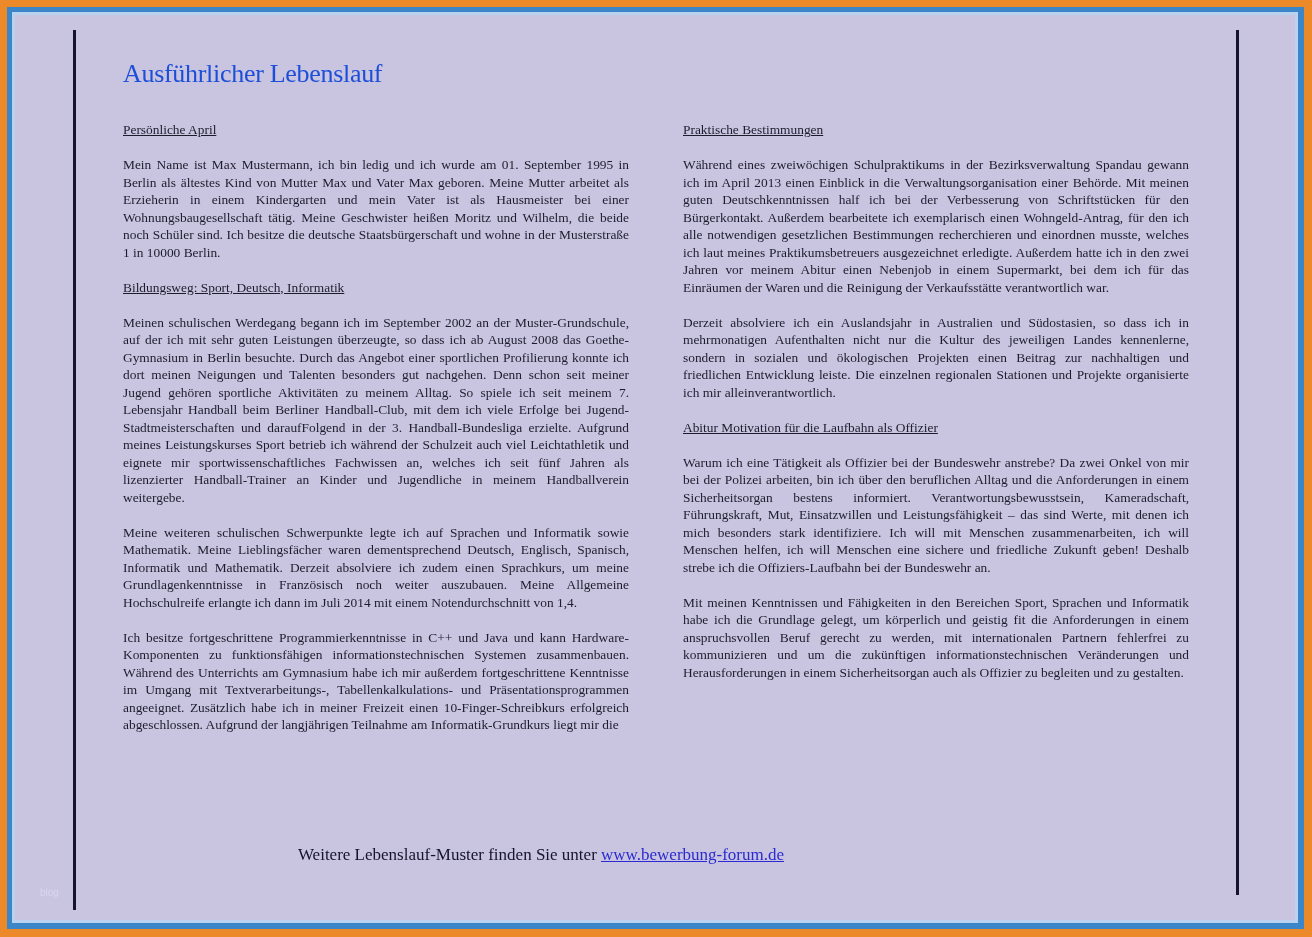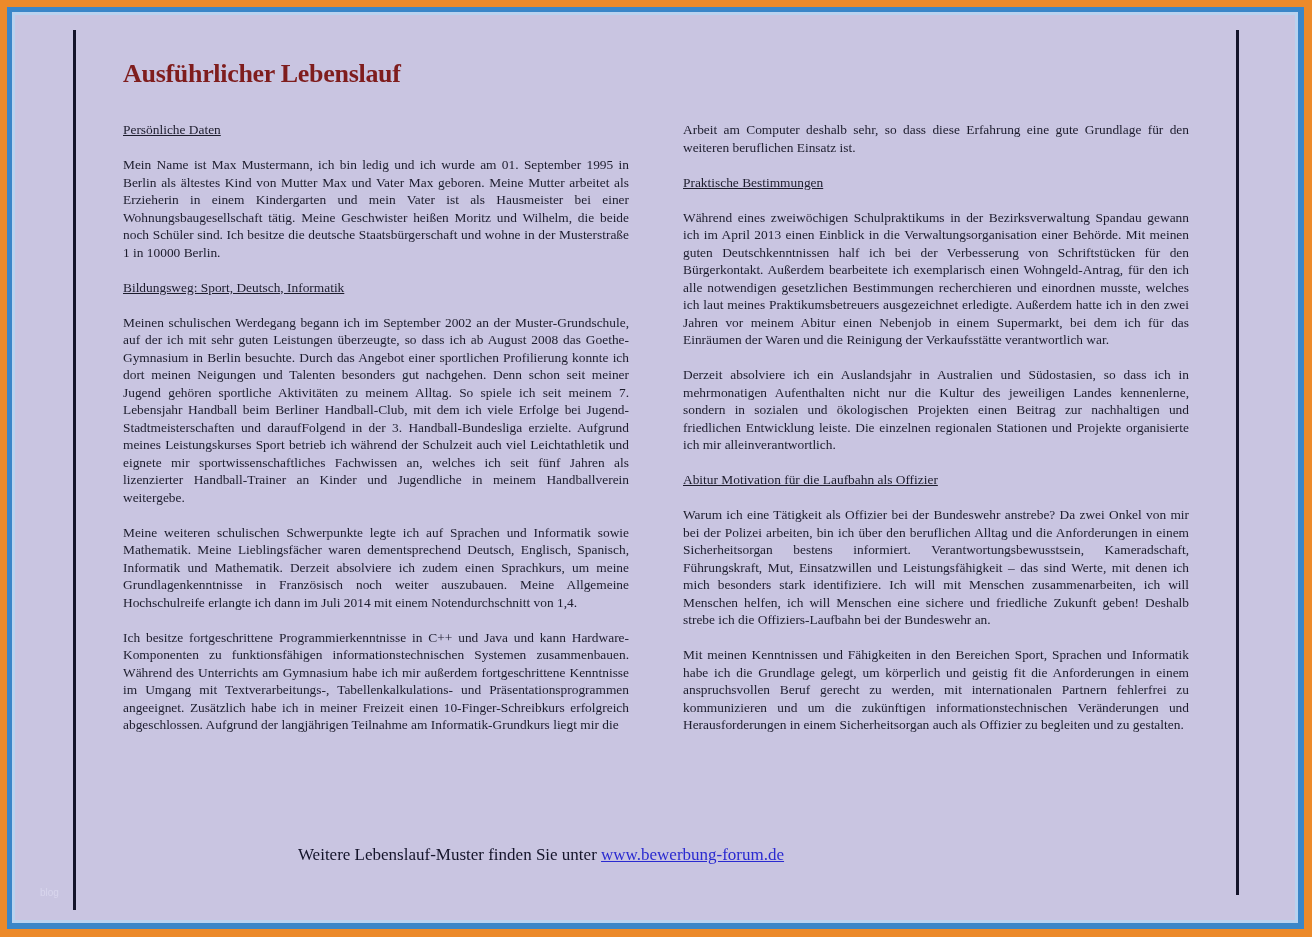--- a/index.html
+++ b/index.html
@@ -25,21 +25,21 @@
     position: absolute; left: 15px; top: 15px; width: 1280px; height: 905px;
     background: #c9c5e1;
   }
   .vline {
     position: absolute; width: 3px; background: #14142a;
   }
   .vline.left { left: 58px; top: 15px; height: 880px; }
   .vline.right { left: 1221px; top: 15px; height: 865px; }
   .title {
     position: absolute; left: 108px; top: 44px;
-    font-size: 26px; font-weight: bold; color: #7f1d1d;
+    font-size: 26px; font-weight: normal; color: #1d4ed8;
     margin: 0; letter-spacing: -0.3px;
   }
   .col {
     position: absolute; width: 506px;
     font-size: 13.4px; line-height: 17.5px;
   }
   .col.left { left: 108px; top: 106px; }
   .col.right { left: 668px; top: 106px; }
   .col p { margin: 0 0 17.5px 0; text-align: justify; }
   .col h2 {
@@ -65,31 +65,30 @@
 <div class="frame-blue"></div>
 <div class="frame-light"></div>
 
 <div class="page">
   <div class="vline left"></div>
   <div class="vline right"></div>
 
   <h1 class="title">Ausführlicher Lebenslauf</h1>
 
   <div class="col left">
-    <h2>Persönliche Daten</h2>
+    <h2>Persönliche April</h2>
     <p><span>Mein Name ist Max Mustermann, ich bin ledig und ich wurde am 01. September 1995 in Berlin als ältestes Kind von Mutter Max und Vater Max geboren. Meine Mutter arbeitet als Erzieherin in einem Kindergarten und mein Vater ist als Hausmeister bei einer Wohnungsbaugesellschaft tätig. Meine Geschwister heißen Moritz und Wilhelm, die beide noch Schüler sind. Ich besitze die </span><span class="u">deutsche Staatsbürgerschaft</span><span> und wohne in der Musterstraße 1 in 10000 Berlin.</span></p>
 
     <h2>Bildungsweg: Sport, Deutsch, Informatik</h2>
     <p><span>Meinen schulischen Werdegang begann ich im September 2002 an der Muster-Grundschule, auf der ich mit sehr guten Leistungen überzeugte, so dass ich ab August 2008 das Goethe-Gymnasium in Berlin besuchte. Durch das Angebot einer sportlichen Profilierung konnte ich dort meinen Neigungen und Talenten besonders gut nachgehen. Denn schon seit meiner Jugend gehören sportliche Aktivitäten zu meinem Alltag. So spiele ich seit meinem 7. Lebensjahr Handball beim Berliner Handball-Club, mit dem ich viele Erfolge bei Jugend-Stadtmeisterschaften und daraufFolgend in der </span><span class="u">3. Handball-Bundesliga</span><span> erzielte. Aufgrund meines Leistungskurses Sport betrieb ich während der Schulzeit auch viel Leichtathletik und eignete mir sportwissenschaftliches Fachwissen an, welches ich seit fünf Jahren als lizenzierter Handball-Trainer an Kinder und Jugendliche in meinem Handballverein weitergebe.</span></p>
     <p><span>Meine weiteren schulischen Schwerpunkte legte ich auf Sprachen und Informatik sowie Mathematik. Meine </span><span class="u">Lieblingsfächer waren dementsprechend Deutsch, Englisch, Spanisch, Informatik und Mathematik</span><span>. Derzeit absolviere ich zudem einen Sprachkurs, um meine Grundlagenkenntnisse in Französisch noch weiter auszubauen. Meine Allgemeine Hochschulreife erlangte ich dann im Juli 2014 mit </span><span class="u">einem Notendurchschnitt von 1,4</span><span>.</span></p>
     <p>Ich besitze fortgeschrittene Programmierkenntnisse in C++ und Java und kann Hardware-Komponenten zu funktionsfähigen informationstechnischen Systemen zusammenbauen. Während des Unterrichts am Gymnasium habe ich mir außerdem fortgeschrittene Kenntnisse im Umgang mit Textverarbeitungs-, Tabellenkalkulations- und Präsentationsprogrammen angeeignet. Zusätzlich habe ich in meiner Freizeit einen 10-Finger-Schreibkurs erfolgreich abgeschlossen. Aufgrund der langjährigen Teilnahme am Informatik-Grundkurs liegt mir die</p>
   </div>
 
   <div class="col right">
-    <p>Arbeit am Computer deshalb sehr, so dass diese Erfahrung eine gute Grundlage für den weiteren beruflichen Einsatz ist.</p>
 
     <h2>Praktische Bestimmungen</h2>
     <p>Während eines zweiwöchigen Schulpraktikums in der Bezirksverwaltung Spandau gewann ich im April 2013 einen Einblick in die Verwaltungsorganisation einer Behörde. Mit meinen guten Deutschkenntnissen half ich bei der Verbesserung von Schriftstücken für den Bürgerkontakt. Außerdem bearbeitete ich exemplarisch einen Wohngeld-Antrag, für den ich alle notwendigen gesetzlichen Bestimmungen recherchieren und einordnen musste, welches ich laut meines Praktikumsbetreuers ausgezeichnet erledigte. Außerdem hatte ich in den zwei Jahren vor meinem Abitur einen Nebenjob in einem Supermarkt, bei dem ich für das Einräumen der Waren und die Reinigung der Verkaufsstätte verantwortlich war.</p>
     <p><span>Derzeit absolviere ich ein </span><span class="u">Auslandsjahr in Australien und Südostasien</span><span>, so dass ich in mehrmonatigen Aufenthalten nicht nur die Kultur des jeweiligen Landes kennenlerne, sondern in sozialen und ökologischen Projekten einen Beitrag zur nachhaltigen und friedlichen Entwicklung leiste. Die einzelnen regionalen Stationen und Projekte organisierte ich mir alleinverantwortlich.</span></p>
 
     <h2>Abitur Motivation für die Laufbahn als Offizier</h2>
     <p><span>Warum ich eine Tätigkeit als Offizier bei der Bundeswehr anstrebe? Da zwei Onkel von mir bei der Polizei arbeiten, bin ich über den beruflichen Alltag und die Anforderungen in einem Sicherheitsorgan bestens informiert. Verantwortungsbewusstsein, Kameradschaft, Führungskraft, Mut, Einsatzwillen und Leistungsfähigkeit – das sind Werte, mit denen ich mich besonders stark identifiziere. </span><span class="u">Ich will mit Menschen zusammenarbeiten, ich will Menschen helfen, ich will Menschen eine sichere und friedliche Zukunft geben!</span><span> Deshalb strebe ich die Offiziers-Laufbahn bei der Bundeswehr an.</span></p>
     <p>Mit meinen Kenntnissen und Fähigkeiten in den Bereichen Sport, Sprachen und Informatik habe ich die Grundlage gelegt, um körperlich und geistig fit die Anforderungen in einem anspruchsvollen Beruf gerecht zu werden, mit internationalen Partnern fehlerfrei zu kommunizieren und um die zukünftigen informationstechnischen Veränderungen und Herausforderungen in einem Sicherheitsorgan auch als Offizier zu begleiten und zu gestalten.</p>
   </div>
 

